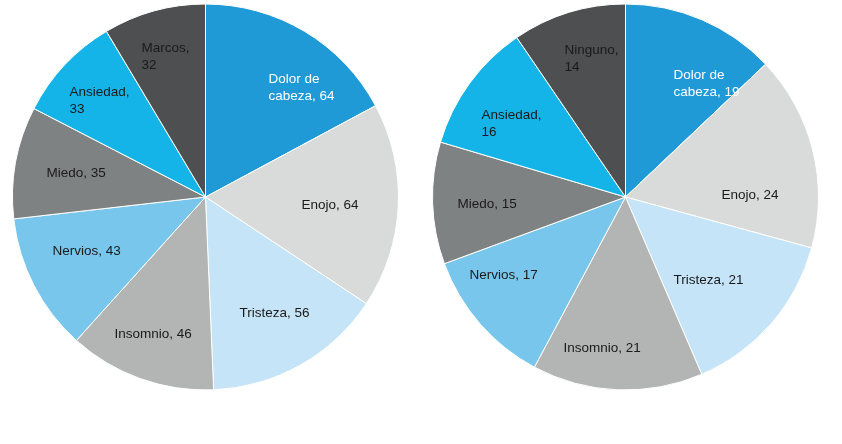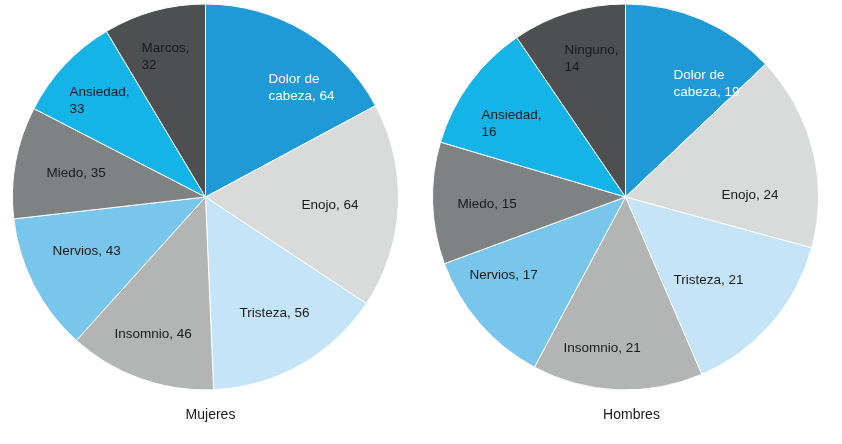--- a/index.html
+++ b/index.html
@@ -71,21 +71,20 @@
           <text class="slice-label light" x="268" y="83"><tspan x="268" dy="0">Dolor de</tspan><tspan x="268" dy="17">cabeza, 64</tspan></text>
           <text class="slice-label" x="301" y="209"><tspan x="301" dy="0">Enojo, 64</tspan></text>
           <text class="slice-label" x="239" y="317"><tspan x="239" dy="0">Tristeza, 56</tspan></text>
           <text class="slice-label" x="114" y="338"><tspan x="114" dy="0">Insomnio, 46</tspan></text>
           <text class="slice-label" x="52" y="255"><tspan x="52" dy="0">Nervios, 43</tspan></text>
           <text class="slice-label" x="46" y="177"><tspan x="46" dy="0">Miedo, 35</tspan></text>
           <text class="slice-label" x="69" y="96"><tspan x="69" dy="0">Ansiedad,</tspan><tspan x="69" dy="17">33</tspan></text>
           <text class="slice-label" x="141" y="52"><tspan x="141" dy="0">Marcos,</tspan><tspan x="141" dy="17">32</tspan></text>
         </svg>
     </div>
-    <div class="chart-caption" style="top: 406px;">Mujeres</div>
   </div>
 
   <div class="chart-block" id="chart-right">
     <div class="pie-wrap" style="top:0;">
       <svg class="pie-svg" id="svg-right" width="421" height="400" viewBox="0 0 421 400">
           <path d="M 204 197 L 204.00 4.00 A 193 193 0 0 1 344.07 64.22 Z" fill="#1f9ad6" stroke="#ffffff" stroke-width="1"></path>
           <path d="M 204 197 L 344.07 64.22 A 193 193 0 0 1 390.15 247.95 Z" fill="#d9dada" stroke="#ffffff" stroke-width="1"></path>
           <path d="M 204 197 L 390.15 247.95 A 193 193 0 0 1 280.23 374.31 Z" fill="#c5e4f7" stroke="#ffffff" stroke-width="1"></path>
           <path d="M 204 197 L 280.23 374.31 A 193 193 0 0 1 112.91 367.15 Z" fill="#b3b4b4" stroke="#ffffff" stroke-width="1"></path>
           <path d="M 204 197 L 112.91 367.15 A 193 193 0 0 1 22.88 263.66 Z" fill="#79c6ec" stroke="#ffffff" stroke-width="1"></path>
@@ -95,16 +94,15 @@
           <text class="slice-label light" x="252" y="79"><tspan x="252" dy="0">Dolor de</tspan><tspan x="252" dy="17">cabeza, 19</tspan></text>
           <text class="slice-label" x="300" y="199"><tspan x="300" dy="0">Enojo, 24</tspan></text>
           <text class="slice-label" x="252" y="284"><tspan x="252" dy="0">Tristeza, 21</tspan></text>
           <text class="slice-label" x="142" y="352"><tspan x="142" dy="0">Insomnio, 21</tspan></text>
           <text class="slice-label" x="48" y="279"><tspan x="48" dy="0">Nervios, 17</tspan></text>
           <text class="slice-label" x="36" y="208"><tspan x="36" dy="0">Miedo, 15</tspan></text>
           <text class="slice-label" x="60" y="119"><tspan x="60" dy="0">Ansiedad,</tspan><tspan x="60" dy="17">16</tspan></text>
           <text class="slice-label" x="143" y="54"><tspan x="143" dy="0">Ninguno,</tspan><tspan x="143" dy="17">14</tspan></text>
         </svg>
     </div>
-    <div class="chart-caption" style="top: 406px;">Hombres</div>
   </div>
 
 </div>
 
 </body></html>

